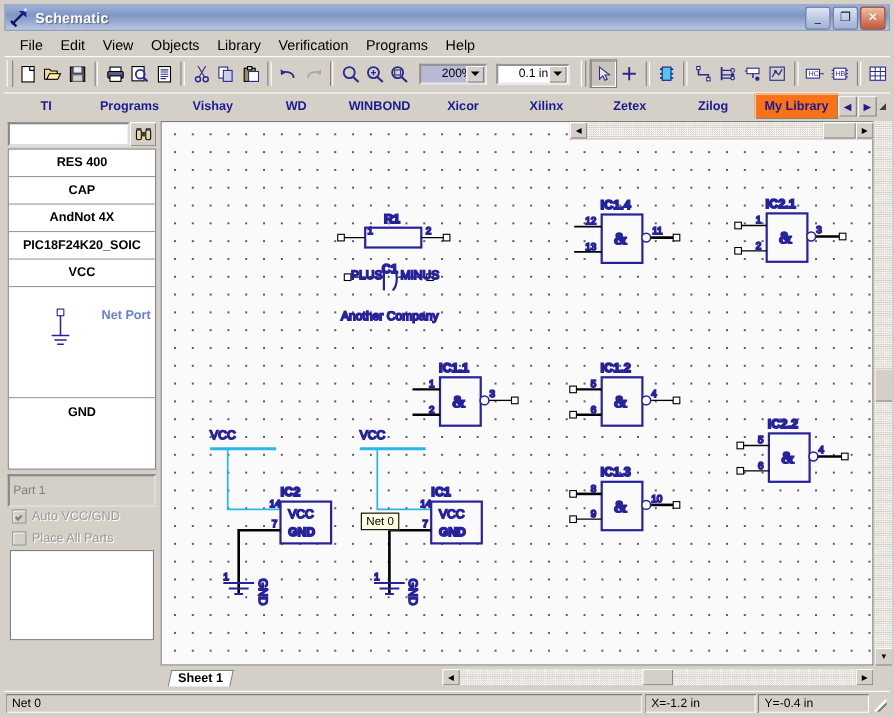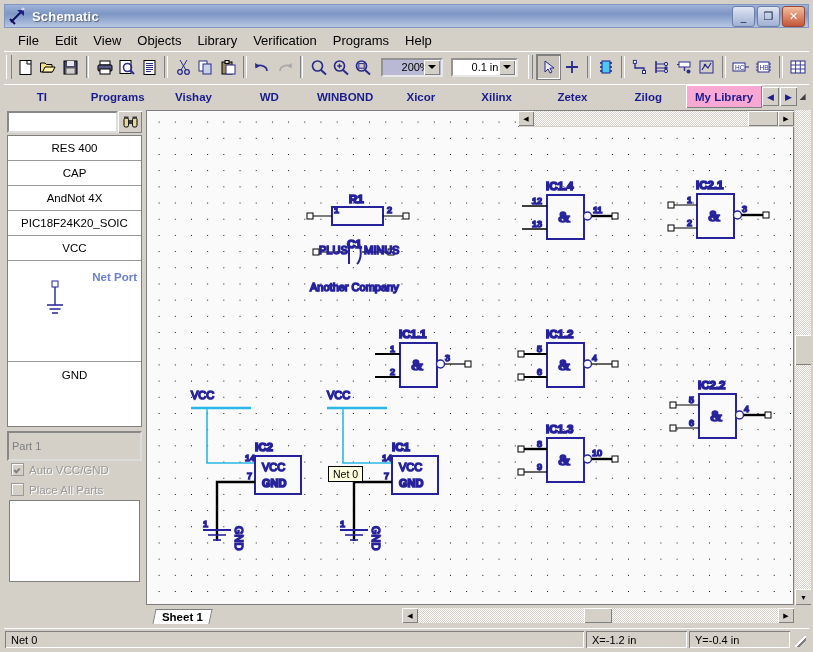--- a/index.html
+++ b/index.html
@@ -43,37 +43,37 @@
     display:flex;align-items:center;justify-content:center;}
   .combo .arw::after{content:"";border-left:4px solid transparent;border-right:4px solid transparent;
     border-top:4px solid #000;}
   .zoomsel{background:#b9b9d5;}
 
   
   .libbar{position:absolute;left:2px;top:82px;width:805px;height:24px;background:#d4d0c8;
     border-top:1px solid #fff;display:flex;align-items:stretch;box-sizing:border-box;}
   .libtab{flex:1;display:flex;align-items:center;justify-content:center;font-size:11.5px;
     font-weight:bold;color:#1b1b8f;cursor:default;}
-  .libtab.active{background:#f9a8d4;box-shadow:inset 1px 1px 0 #fff,inset -1px -1px 0 #808080;}
+  .libtab.active{background:#f97316;box-shadow:inset 1px 1px 0 #fff,inset -1px -1px 0 #808080;}
   .libnav{display:flex;align-items:center;gap:1px;padding-right:2px;}
   .navb{width:17px;height:19px;background:#d4d0c8;box-shadow:inset 1px 1px 0 #fff,inset -1px -1px 0 #808080;
     display:flex;align-items:center;justify-content:center;}
   .navb i{font-style:normal;font-size:9px;color:#1b1b8f;}
 
   
   .leftpanel{position:absolute;left:3px;top:108px;width:139px;height:495px;background:#d4d0c8;}
   .searchrow{display:flex;height:22px;margin:1px 2px 0 2px;align-items:stretch;}
   .searchbox{flex:1;background:#fff;border:2px inset #dcdcdc;box-sizing:border-box;}
   .findbtn{width:24px;background:#d4d0c8;box-shadow:inset 1px 1px 0 #fff,inset -1px -1px 0 #808080;
     display:flex;align-items:center;justify-content:center;}
   .partlist{margin:2px 2px 0 2px;background:#fff;border:1px solid #7f7f7f;height:292px;box-sizing:border-box;}
   .partrow{height:25px;border-bottom:1px solid #9a9a9a;display:flex;align-items:center;
-    justify-content:center;font-size:11.5px;font-weight:normal;color:#000;box-sizing:border-box;text-align:center;}
+    justify-content:center;font-size:11.5px;font-weight:bold;color:#000;box-sizing:border-box;text-align:center;}
   .netportcell{height:100px;position:relative;border-bottom:1px solid #9a9a9a;}
-  .netportlbl{position:absolute;right:4px;top:10px;font-size:11.5px;font-weight:bold;color:#6a7fd0;}
+  .netportlbl{position:absolute;right:4px;top:20px;font-size:11.5px;font-weight:bold;color:#6a7fd0;}
   .partctl{margin:4px 2px 0 2px;}
   .pcombo{height:30px;border:2px inset #dcdcdc;background:#d4d0c8;display:flex;align-items:center;
     font-size:11px;color:#808080;box-sizing:border-box;}
   .pcombo span{padding-left:3px;flex:1;}
   .chkrow{display:flex;align-items:center;gap:5px;height:17px;padding-left:4px;}
   .chkbox{width:11px;height:11px;background:#d4d0c8;border:1px solid #9a9a9a;position:relative;
     box-shadow:inset 1px 1px 0 #fff;}
   .chkbox.checked::after{content:"";position:absolute;left:2px;top:4px;width:4px;height:2px;
     border-left:2px solid #808080;border-bottom:2px solid #808080;transform:rotate(-45deg);}
   .chklbl{font-size:11.5px;color:#9a9a9a;text-shadow:1px 1px 0 #fff;}

